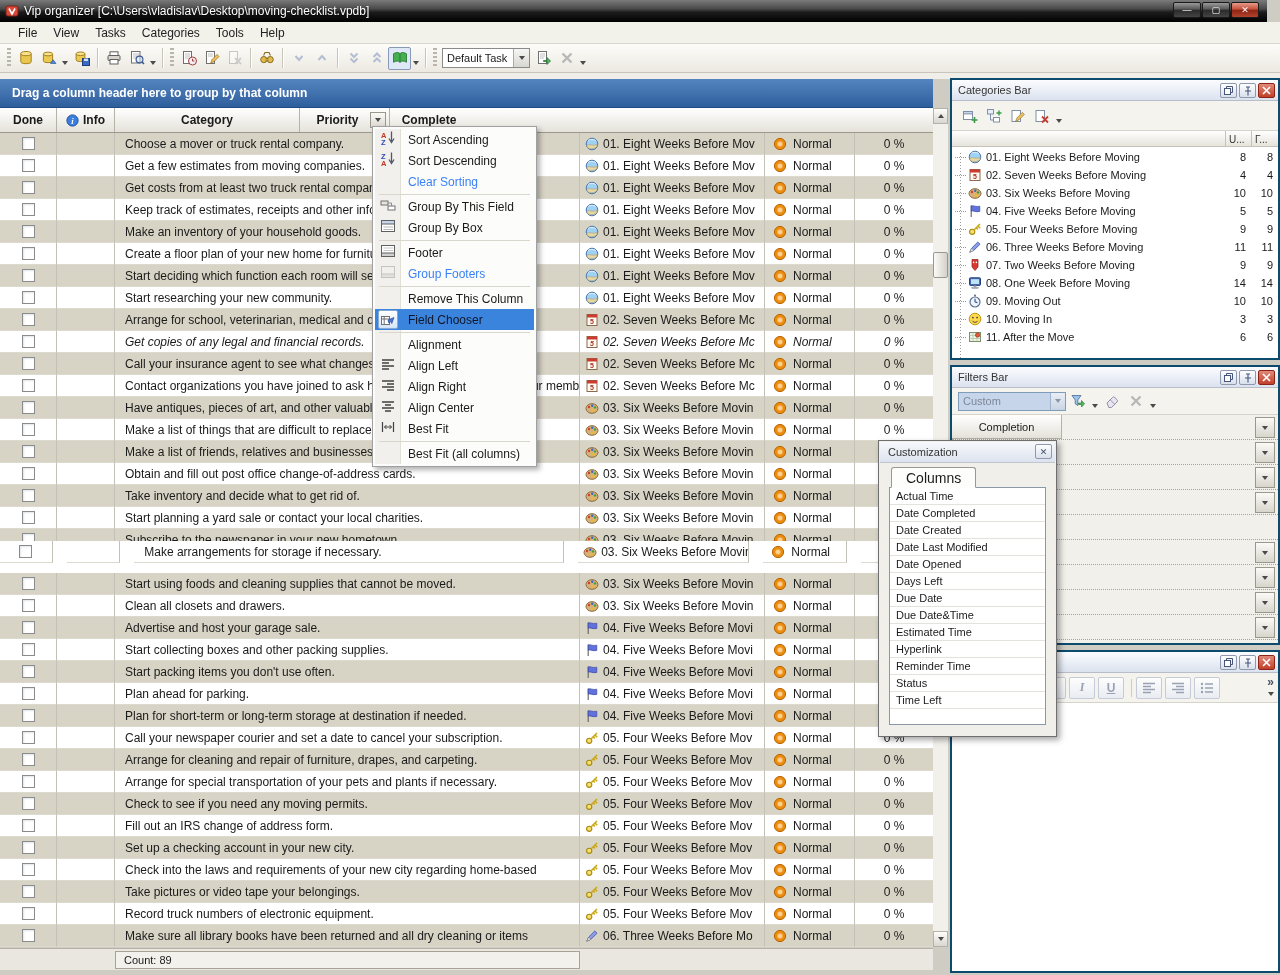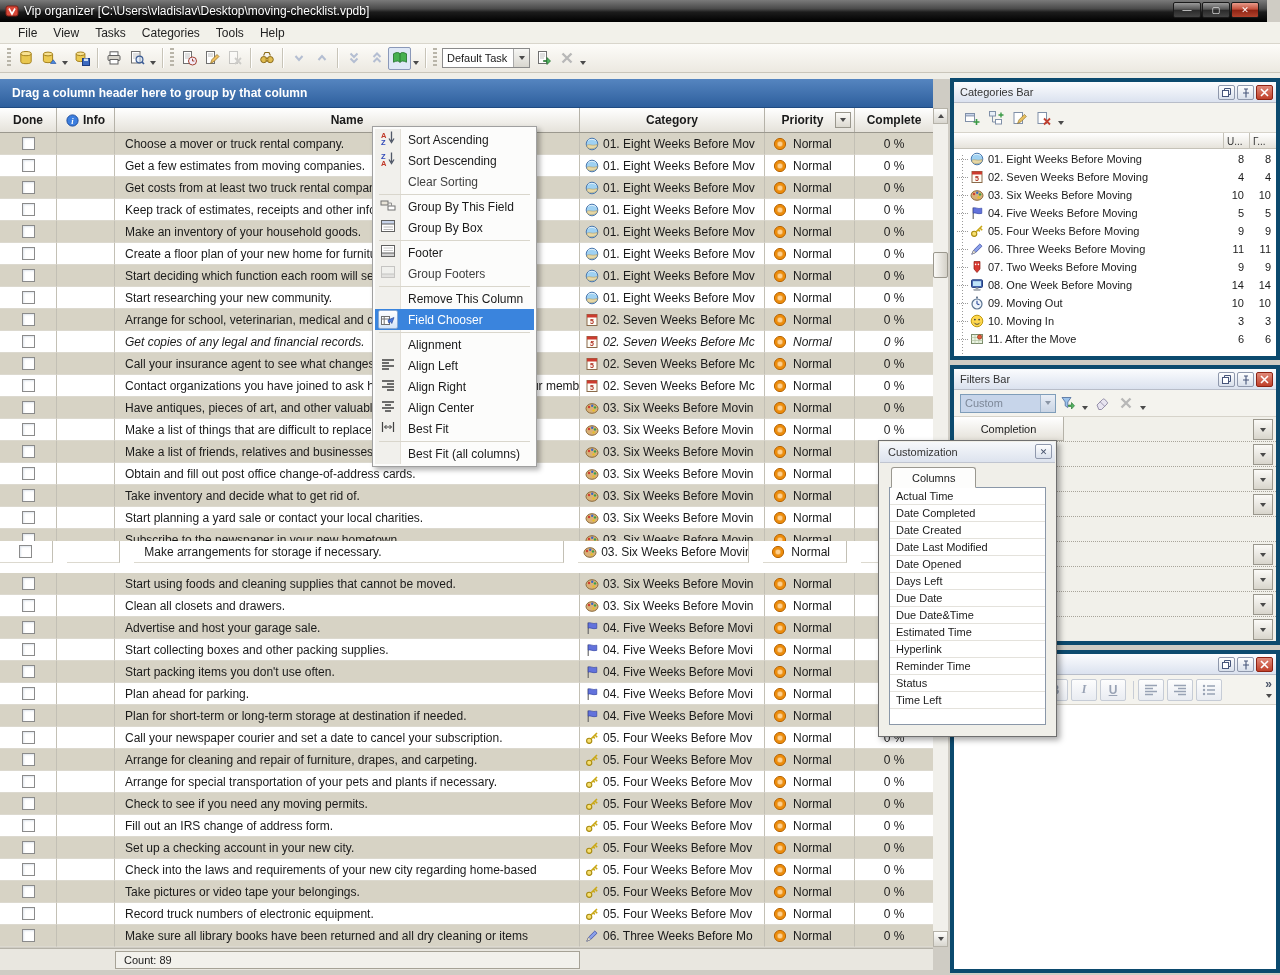--- a/index.html
+++ b/index.html
@@ -75,21 +75,21 @@
 
   
   .vscroll { position:absolute; left:933px; top:108px; width:15px; height:839px; background:#f1f0eb; }
   .sbtn { position:absolute; left:0; width:15px; height:16px; border:1px solid #b5b2a8;
     background:linear-gradient(180deg,#fdfdfb,#d8d6cf); display:flex; align-items:center; justify-content:center; }
   .sthumb { position:absolute; left:0; top:144px; width:15px; height:26px; border:1px solid #9a978d;
     background:linear-gradient(90deg,#fbfaf7,#d4d1c8); border-radius:2px; }
   .tri-up-s { width:0;height:0;border-left:3px solid transparent;border-right:3px solid transparent;border-bottom:4px solid #4a4a4a; }
 
   
-  .panel { position:absolute; left:950px; width:330px; border:4px solid #0c4a6e; background:#f1f0ea; }
+  .panel { position:absolute; left:950px; width:330px; border:2px solid #0c4a6e; background:#f1f0ea; }
   .phead { position:absolute; left:0; top:0; right:0; height:21px;
     background:linear-gradient(180deg,#fbfcfe,#dbe2ef); border-bottom:1px solid #b8bdc9;
     display:flex; align-items:center; padding-left:6px; font-size:11px; color:#333; }
   .pbtns { position:absolute; right:3px; top:3px; display:flex; }
   .pbtn { width:17px; height:15px; margin-left:2px; border:1px solid #8f98ac; border-radius:2px;
     background:linear-gradient(180deg,#fefefe,#d9e0ec); display:flex; align-items:center; justify-content:center; }
   .pbtn.close { background:linear-gradient(180deg,#e08a7a,#c0402a); border-color:#8e2313; }
   .ptool { position:absolute; left:0; top:21px; right:0; background:#f4f3ee; border-bottom:1px solid #d6d3ca;
     display:flex; align-items:center; padding-left:6px; }
   .pbtn2 { width:24px; height:24px; display:inline-flex; align-items:center; justify-content:center; }
@@ -101,21 +101,21 @@
     font-size:10px; padding-left:3px; color:#333; display:flex; align-items:center; }
   .treeline { position:absolute; left:8px; top:22px; width:1px; height:300px;
     background-image:linear-gradient(#9a9a9a 1px, transparent 1px); background-size:1px 3px; }
   .cat-item { position:absolute; left:3px; right:0; height:18px; display:flex; align-items:center; font-size:11px; }
   .tree-stub { width:11px; border-top:1px dotted #9a9a9a; margin-right:2px; }
   .cat-item .ico { margin-right:4px; }
   .cat-label { white-space:nowrap; overflow:hidden; }
   .cat-n1 { position:absolute; right:32px; width:26px; text-align:right; }
   .cat-n2 { position:absolute; right:5px; width:26px; text-align:right; }
 
-  .fcombo { height:19px; width:96px; border:1px solid #7f9db9; background:#c7d5ea; color:#7d8898;
+  .fcombo { height:19px; width:108px; border:1px solid #7f9db9; background:#c7d5ea; color:#7d8898;
     display:flex; align-items:center; font-size:11px; }
   .fcombo .cval { flex:1; padding-left:4px; }
   .fcombo .cbtn { width:15px; height:100%; border-left:1px solid #9fb4cc;
     background:linear-gradient(180deg,#e9eef6,#c9d4e4); display:flex; align-items:center; justify-content:center; }
   .fgrid { position:absolute; left:0; top:48px; right:0; bottom:0; background:#f1f0ea; overflow:hidden; }
   .frow { position:absolute; left:0; right:0; height:25px; border-bottom:1px dotted #a8a49a; }
   .fdrop { position:absolute; right:3px; top:2px; width:20px; height:21px; border:1px solid #9a978d;
     background:linear-gradient(180deg,#fbfaf7,#d8d5cc); display:flex; align-items:center; justify-content:center; }
   .fheadcell { position:absolute; left:0; top:0; width:110px; height:24px;
     background:linear-gradient(180deg,#ffffff,#e5e2da); border-right:1px solid #b5b2a8; border-bottom:1px solid #b5b2a8;
@@ -130,38 +130,38 @@
 
   
   .dlg { position:absolute; left:878px; top:440px; width:179px; height:297px; z-index:50;
     background:#f0efe9; border:1px solid #6f6f6f; box-shadow:3px 3px 6px rgba(0,0,0,.35); }
   .dlg-title { position:absolute; left:1px; top:1px; right:1px; height:21px;
     background:linear-gradient(180deg,#f6f8fb,#dde3ee); border-bottom:1px solid #c0c5d0;
     display:flex; align-items:center; padding-left:8px; font-size:11px; color:#333; }
   .dlg-close { position:absolute; right:4px; top:3px; width:17px; height:15px; border:1px solid #8f98ac;
     border-radius:2px; background:linear-gradient(180deg,#fefefe,#d9e0ec);
     display:flex; align-items:center; justify-content:center; font-size:9px; color:#44506a; }
-  .tab { position:absolute; left:12px; top:26px; height:21px; padding:0 20px; z-index:2;
+  .tab { position:absolute; left:12px; top:26px; height:21px; padding:0 14px; z-index:2;
     background:#fdfdfc; border:1px solid #9a9890; border-bottom:1px solid #fdfdfc; border-radius:3px 3px 0 0;
-    display:flex; align-items:center; font-size:11px; }
+    display:flex; align-items:center; font-size:14px; }
   .listbox { position:absolute; left:10px; right:10px; top:46px; bottom:11px; background:#fff;
     border:1px solid #8a97a8; z-index:1; overflow:hidden; }
   .lbi { height:17px; line-height:16px; padding-left:6px; font-size:11px; border-bottom:1px solid #e4e2dc;
     white-space:nowrap; overflow:hidden; }
 
   
   .cmenu { position:absolute; left:372px; top:126px; width:165px; z-index:60;
     background:#fcfcfb; border:1px solid #a0a0a0; box-shadow:3px 3px 5px rgba(0,0,0,.3); padding:2px; }
   .cmenu .gutterbg { position:absolute; left:2px; top:2px; bottom:2px; width:26px; background:#f1f0ec;
     border-right:1px solid #e2dfd7; }
   .mi { position:relative; height:21px; display:flex; align-items:center; font-size:12px; color:#1a1a1a; }
   .mi .mi-icon { width:26px; display:flex; align-items:center; justify-content:center; flex:0 0 26px; }
   .mi .mi-label { padding-left:7px; white-space:nowrap; }
-  .mi.dis { color:#404040; }
-  .mi.sel { background:#3a84dd; color:#ffffff; }
+  .mi.dis { color:#3b82f6; }
+  .mi.sel { background:#3a84dd; color:#0f172a; }
   .mi.sel .mi-icon span { background:linear-gradient(180deg,#ffffff,#d4e4f8); border:1px solid #86a8d4;
     border-radius:2px; width:20px; height:19px; display:flex; align-items:center; justify-content:center; }
   .msep { height:4px; position:relative; }
   .msep::after { content:""; position:absolute; left:4px; right:4px; top:2px; border-top:1px solid #d9d6cc; }
 
   .ico { display:inline-flex; align-items:center; justify-content:center; line-height:0; }
 </style>
 </head>
 <body>
 
@@ -362,21 +362,20 @@
   <div class="gh w-done">Done</div>
   <div class="gh w-info">
     <span class="ico" style="margin-right:4px;">
         <svg width="13" height="13">
           <circle cx="6.5" cy="6.5" r="5.6" fill="#3c7ede" stroke="#1c4c9e"></circle>
           <text x="6.5" y="9.8" text-anchor="middle" font-size="8.5" font-weight="bold" font-style="italic" fill="#fff" font-family="serif">i</text>
         </svg>
       </span>
     <span>Info</span>
   </div>
-  <div class="gh w-name">Name</div>
   <div class="gh w-cat">Category</div>
   <div class="gh w-pri">
     <span style="margin-right:14px;">Priority</span>
     <span class="pri-drop">
         <span class="tri-down"></span>
       </span>
   </div>
   <div class="gh w-comp" style="border-right:none;">Complete</div>
 </div>
 

